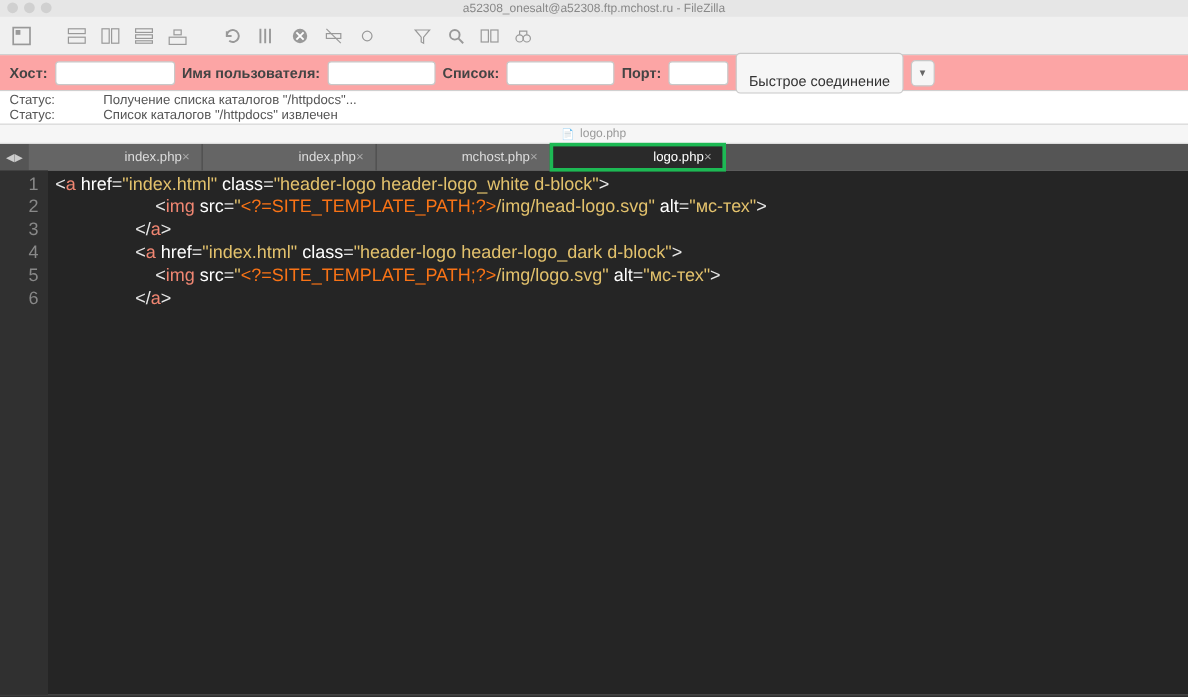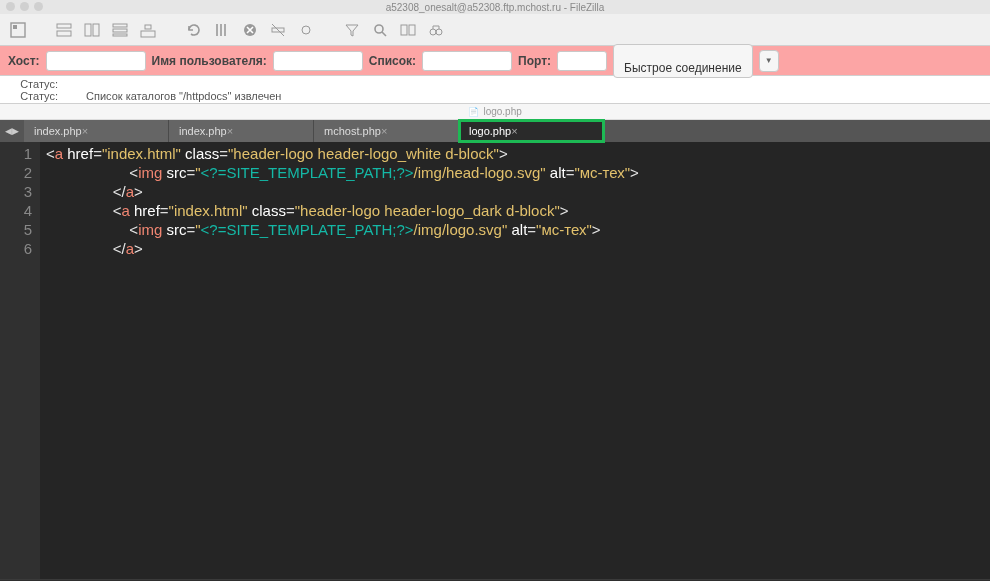--- a/index.html
+++ b/index.html
@@ -10,33 +10,33 @@
 .toolbar { height:32px; background:#f0f0f0; border-bottom:1px solid #d0d0d0; display:flex; align-items:center; padding:0 6px; gap:4px; }
 .tb-btn { width:24px; height:24px; display:flex; align-items:center; justify-content:center; color:#999; }
 .tb-sep { width:14px; }
 .connbar { height:30px; background:#fca5a5; border-bottom:1px solid #d0d0d0; display:flex; align-items:center; padding:0 8px; gap:6px; font-size:12px; color:#444; }
 .connbar label { font-weight:600; }
 .cinput { height:20px; border:1px solid #c8c8c8; background:#fff; border-radius:3px; padding:0 4px; font-size:12px; }
 .w100{width:100px}.w90{width:90px}.w50{width:50px}
 .qbtn { height:22px; background:#f6f6f6; border:1px solid #c8c8c8; border-radius:4px; padding:16px 10px; font-size:12px; color:#333; }
 .dd { width:20px; height:22px; border:1px solid #c8c8c8; border-radius:4px; background:#f6f6f6; display:flex; align-items:center; justify-content:center; font-size:8px; color:#666; }
 .logpane { background:#fff; border-bottom:1px solid #d0d0d0; padding:2px 8px; font-size:11px; color:#555; height:28px; }
-.logpane .row { display:flex; gap:28px;text-align:right; }
+.logpane .row { display:flex; gap:28px; }
 .logpane .st { width:50px; }
 .editheader { height:16px; background:#f6f6f6; border-bottom:1px solid #ddd; display:flex; align-items:center; justify-content:center; font-size:10px; color:#999; }
 .editheader .ficon { margin-right:4px; font-size:9px; color:#bbb; }
 .tabbar { height:22px; background:#555; display:flex; align-items:stretch; }
 .navarr { width:24px; display:flex; align-items:center; justify-content:center; gap:2px; color:#ccc; font-size:9px; }
-.tab { width:145px; background:#656565; color:#ddd; display:flex; align-items:center; justify-content:flex-start; padding:0 10px; font-size:11px; border-right:1px solid #4a4a4a; cursor:pointer; }
+.tab { width:145px; background:#656565; color:#ddd; display:flex; align-items:center; justify-content:flex-end; padding:0 10px; font-size:11px; border-right:1px solid #4a4a4a; cursor:pointer; }
 .tab.active { background:#2a2a2a; color:#fff; outline:3px solid #1db954; outline-offset:-2px; }
 .tab .x { font-size:11px; color:#aaa; }
 .editor { background:#252525; height:437px; display:flex; font-family:Menlo,Consolas,monospace; font-size:15px; line-height:19px; }
 .gutter { width:40px; background:#303030; color:#888; text-align:right; padding:2px 8px 0 0; user-select:none; }
 .code { flex:1; padding:2px 0 0 6px; white-space:pre; color:#ddd; overflow:hidden; }
-.c-tag{color:#e8e8e8}.c-name{color:#f08672}.c-attr{color:#ffffff}.c-op{color:#ddd}.c-str{color:#e2c16c}.c-php{color:#14b8a6}
+.c-tag{color:#e8e8e8}.c-name{color:#f08672}.c-attr{color:#ffffff}.c-op{color:#ddd}.c-str{color:#e2c16c}.c-php{color:#f97316}
 .scrollbar { height:12px; background:#2e2e2e; border-top:1px solid #3a3a3a; }
 svg{display:block}
 </style>
 </head>
 <body>
 
 <div class="titlebar">
   <div class="traffic">
     <div class="dot"></div>
     <div class="dot"></div>
@@ -143,20 +143,21 @@
   <input class="cinput w90" type="password" value="" style="">
   <label>Порт:</label>
   <input class="cinput w50" value="" style="">
   <button class="qbtn">Быстрое соединение</button>
   <div class="dd">▼</div>
 </div>
 
 <div class="logpane">
   <div class="row">
       <span class="st">Статус:</span>
+      <span>Получение списка каталогов "/httpdocs"...</span>
     </div>
   <div class="row">
       <span class="st">Статус:</span>
       <span>Список каталогов "/httpdocs" извлечен</span>
     </div>
 </div>
 
 <div class="editheader">
   <span class="ficon">📄</span>
   <span>logo.php</span>

